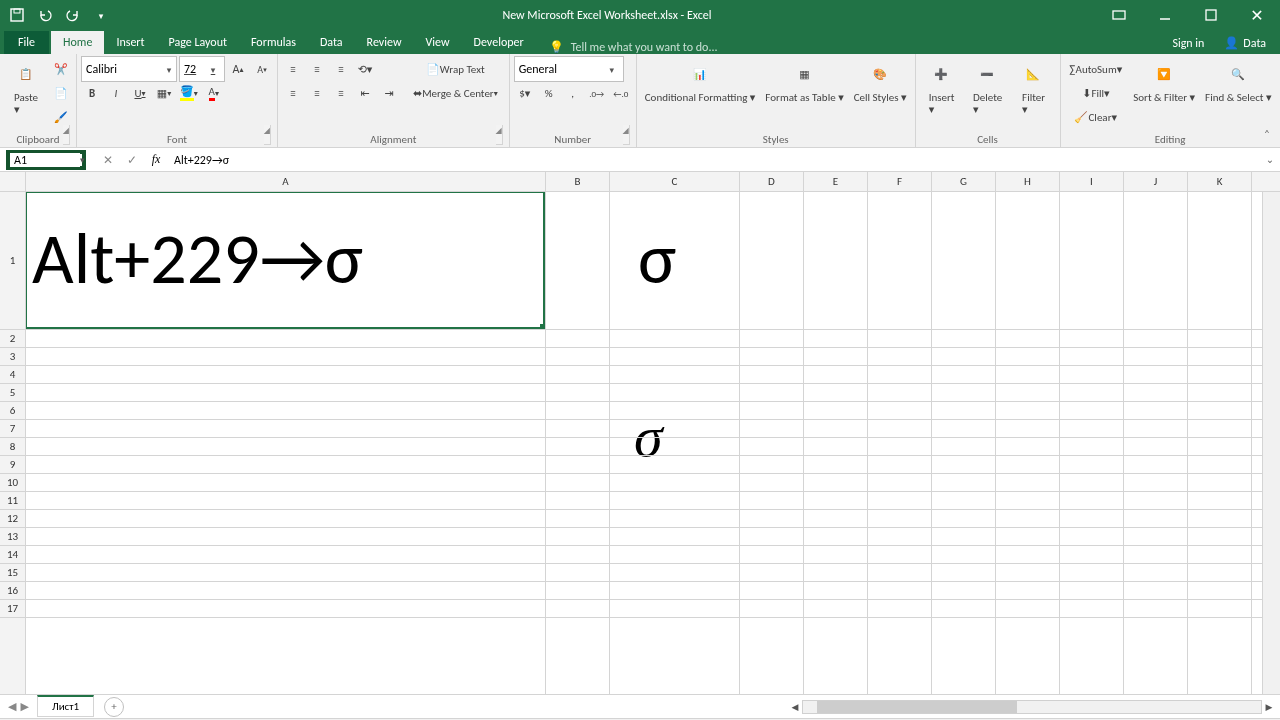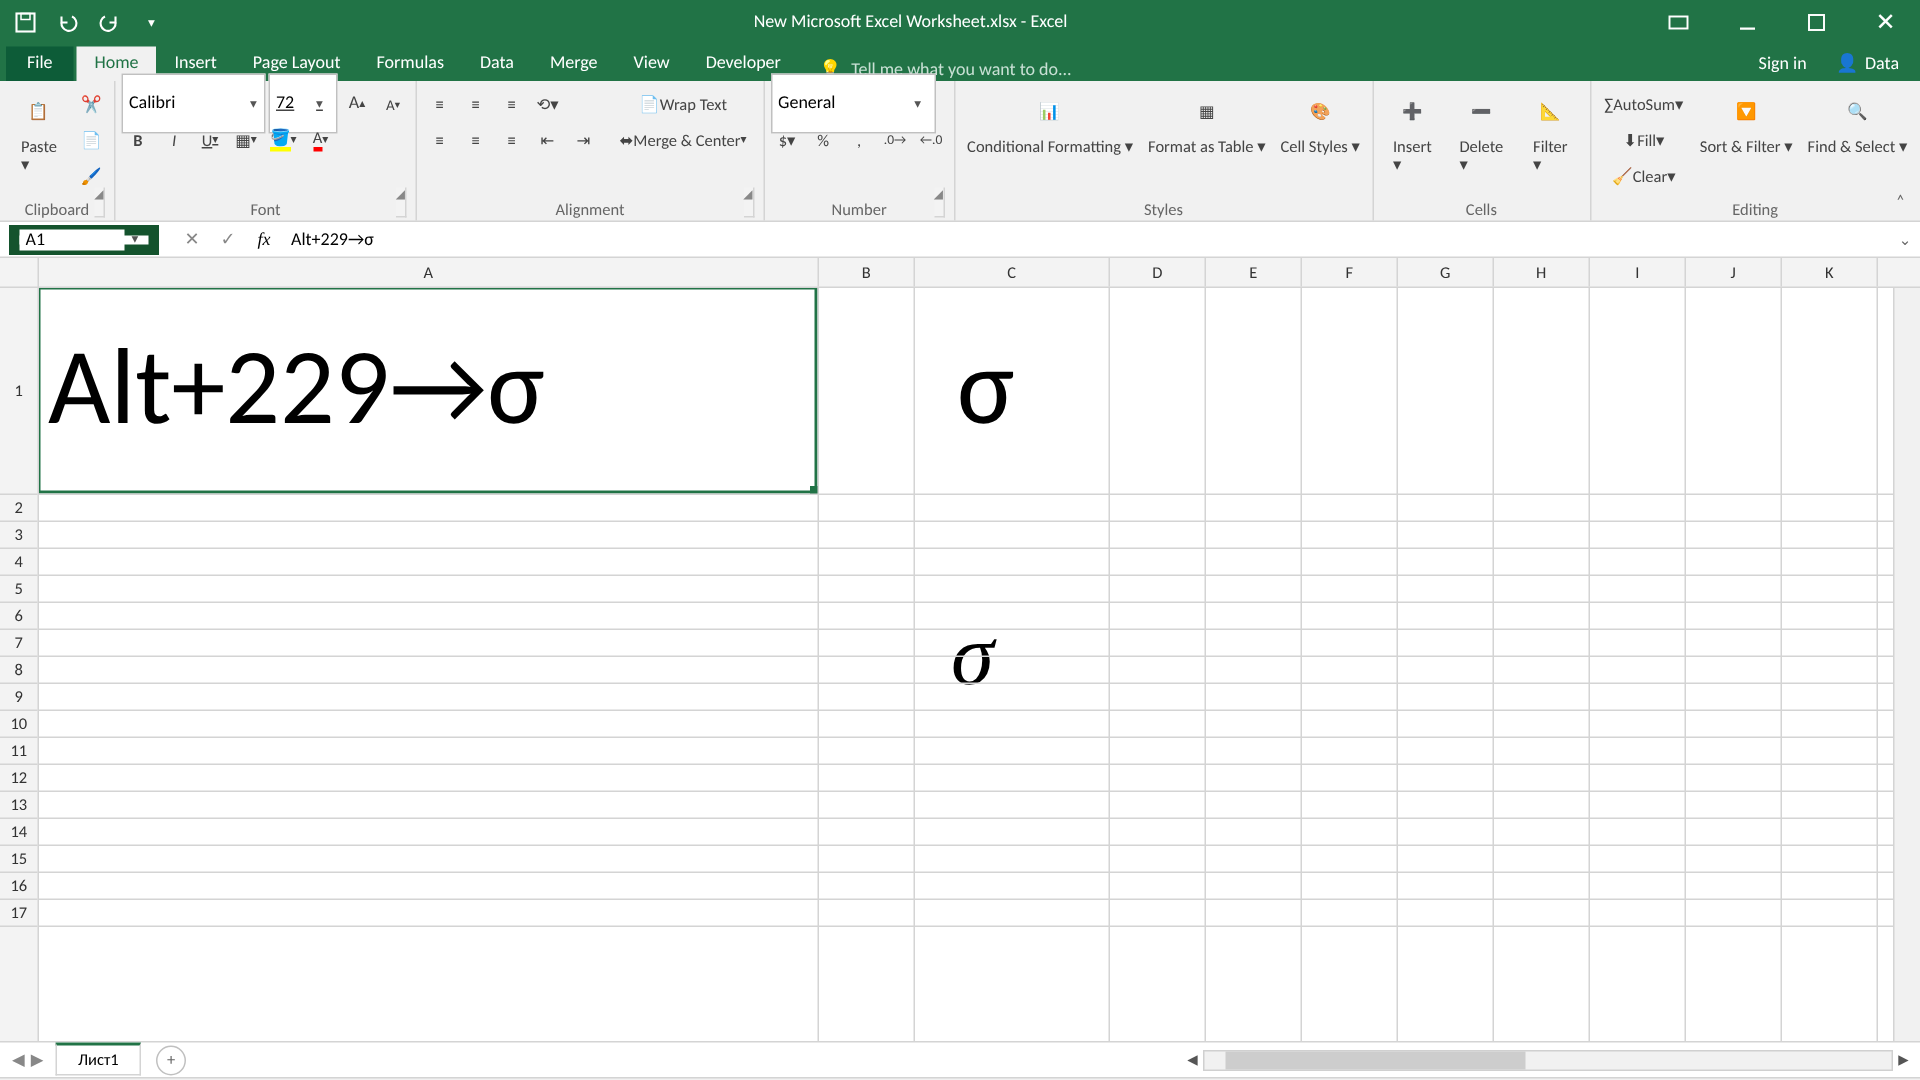--- a/index.html
+++ b/index.html
@@ -31,28 +31,28 @@
 .ribbon .group { display: flex; flex-direction: column; border-right: 1px solid var(--border); padding: 2px 4px 0; }
 .ribbon .group .body { flex: 1; display: flex; align-items: flex-start; gap: 2px; }
 .ribbon .group .label { text-align: center; font-size: 11px; color: #666; padding: 2px 0 1px; position:relative;}
 .ribbon .group .label .corner { position:absolute; right:2px; bottom:2px; font-size:8px; color:#888;}
 .ribbon .bigbtn { display: flex; flex-direction: column; align-items: center; justify-content: flex-start; padding: 2px 4px; min-width: 44px; }
 .ribbon .bigbtn .ico { width: 32px; height: 32px; display:flex; align-items:center; justify-content:center; }
 .ribbon .bigbtn .txt { font-size: 11px; text-align: left; line-height: 12px; margin-top:2px;}
 .ribbon .col { display: flex; flex-direction: column; gap: 2px; padding-top:2px;}
 .ribbon .row { display: flex; align-items: center; gap: 2px; height: 22px;}
 .ribbon .sbtn { min-width: 22px; height: 22px; display: flex; align-items: center; justify-content: center; border: 1px solid transparent; padding: 0 2px; }
-.ribbon .dropdown { display:flex; align-items:center; border:1px solid #c0c0c0; background:#fff; height:40px;}
+.ribbon .dropdown { display:flex; align-items:center; border:1px solid #c0c0c0; background:#fff; height:26px;}
 .ribbon .dropdown input { border:none; outline:none; font-size:12px; padding:0 4px; width: 80px; background:transparent;}
 .ribbon .dropdown .dd { width:14px; text-align:center; font-size:9px; color:#555;}
 .ribbon .collapse { position:absolute; right:4px; bottom:2px; width:18px; height:18px; font-size:11px; color:#666; text-align:center;}
 
 
 .fxbar { height: 24px; border-bottom: 1px solid var(--border); display: flex; align-items:center; font-size:12px; background:#fff;}
-.fxbar .namebox { width: 100px; border:7px solid #14532d; margin:2px 10px 2px 6px; height:20px; display:flex; align-items:center;}
+.fxbar .namebox { width: 80px; border:4px solid #14532d; margin:2px 10px 2px 6px; height:20px; display:flex; align-items:center;}
 .fxbar .namebox input { border:none; outline:none; width: 70px; padding:0 4px; font-size:12px;}
 .fxbar .namebox .dd { width:14px; font-size:9px; color:#555; text-align:center;}
 .fxbar .fxbtns { display:flex; gap:0; color:#888;}
 .fxbar .fxbtns .b { width:24px; text-align:center; }
 .fxbar .fx { width:24px; text-align:center; font-style:italic; font-family:"Cambria Math", serif;}
 .fxbar .formula { flex:1; padding: 0 6px; }
 .fxbar .expand { width: 20px; text-align:center; color:#666; font-size:10px;}
 
 
 .gridwrap { position: relative; height: calc(720px - 30px - 24px - 94px - 24px - 24px - 22px); display:flex; }
@@ -133,21 +133,21 @@
   </div>
 </div>
 
 <div class="tabs">
   <div class="tab file">File</div>
   <div class="tab active">Home</div>
   <div class="tab">Insert</div>
   <div class="tab">Page Layout</div>
   <div class="tab">Formulas</div>
   <div class="tab">Data</div>
-  <div class="tab">Merge</div>
+  <div class="tab">Review</div>
   <div class="tab">View</div>
   <div class="tab">Developer</div>
   <div class="tellme">💡 <span>Tell me what you want to do...</span></div>
   <div class="spacer"></div>
   <div class="signin">Sign in</div>
   <div class="share">
       <span>👤</span>
       <span>Data</span>
     </div>
 </div>

